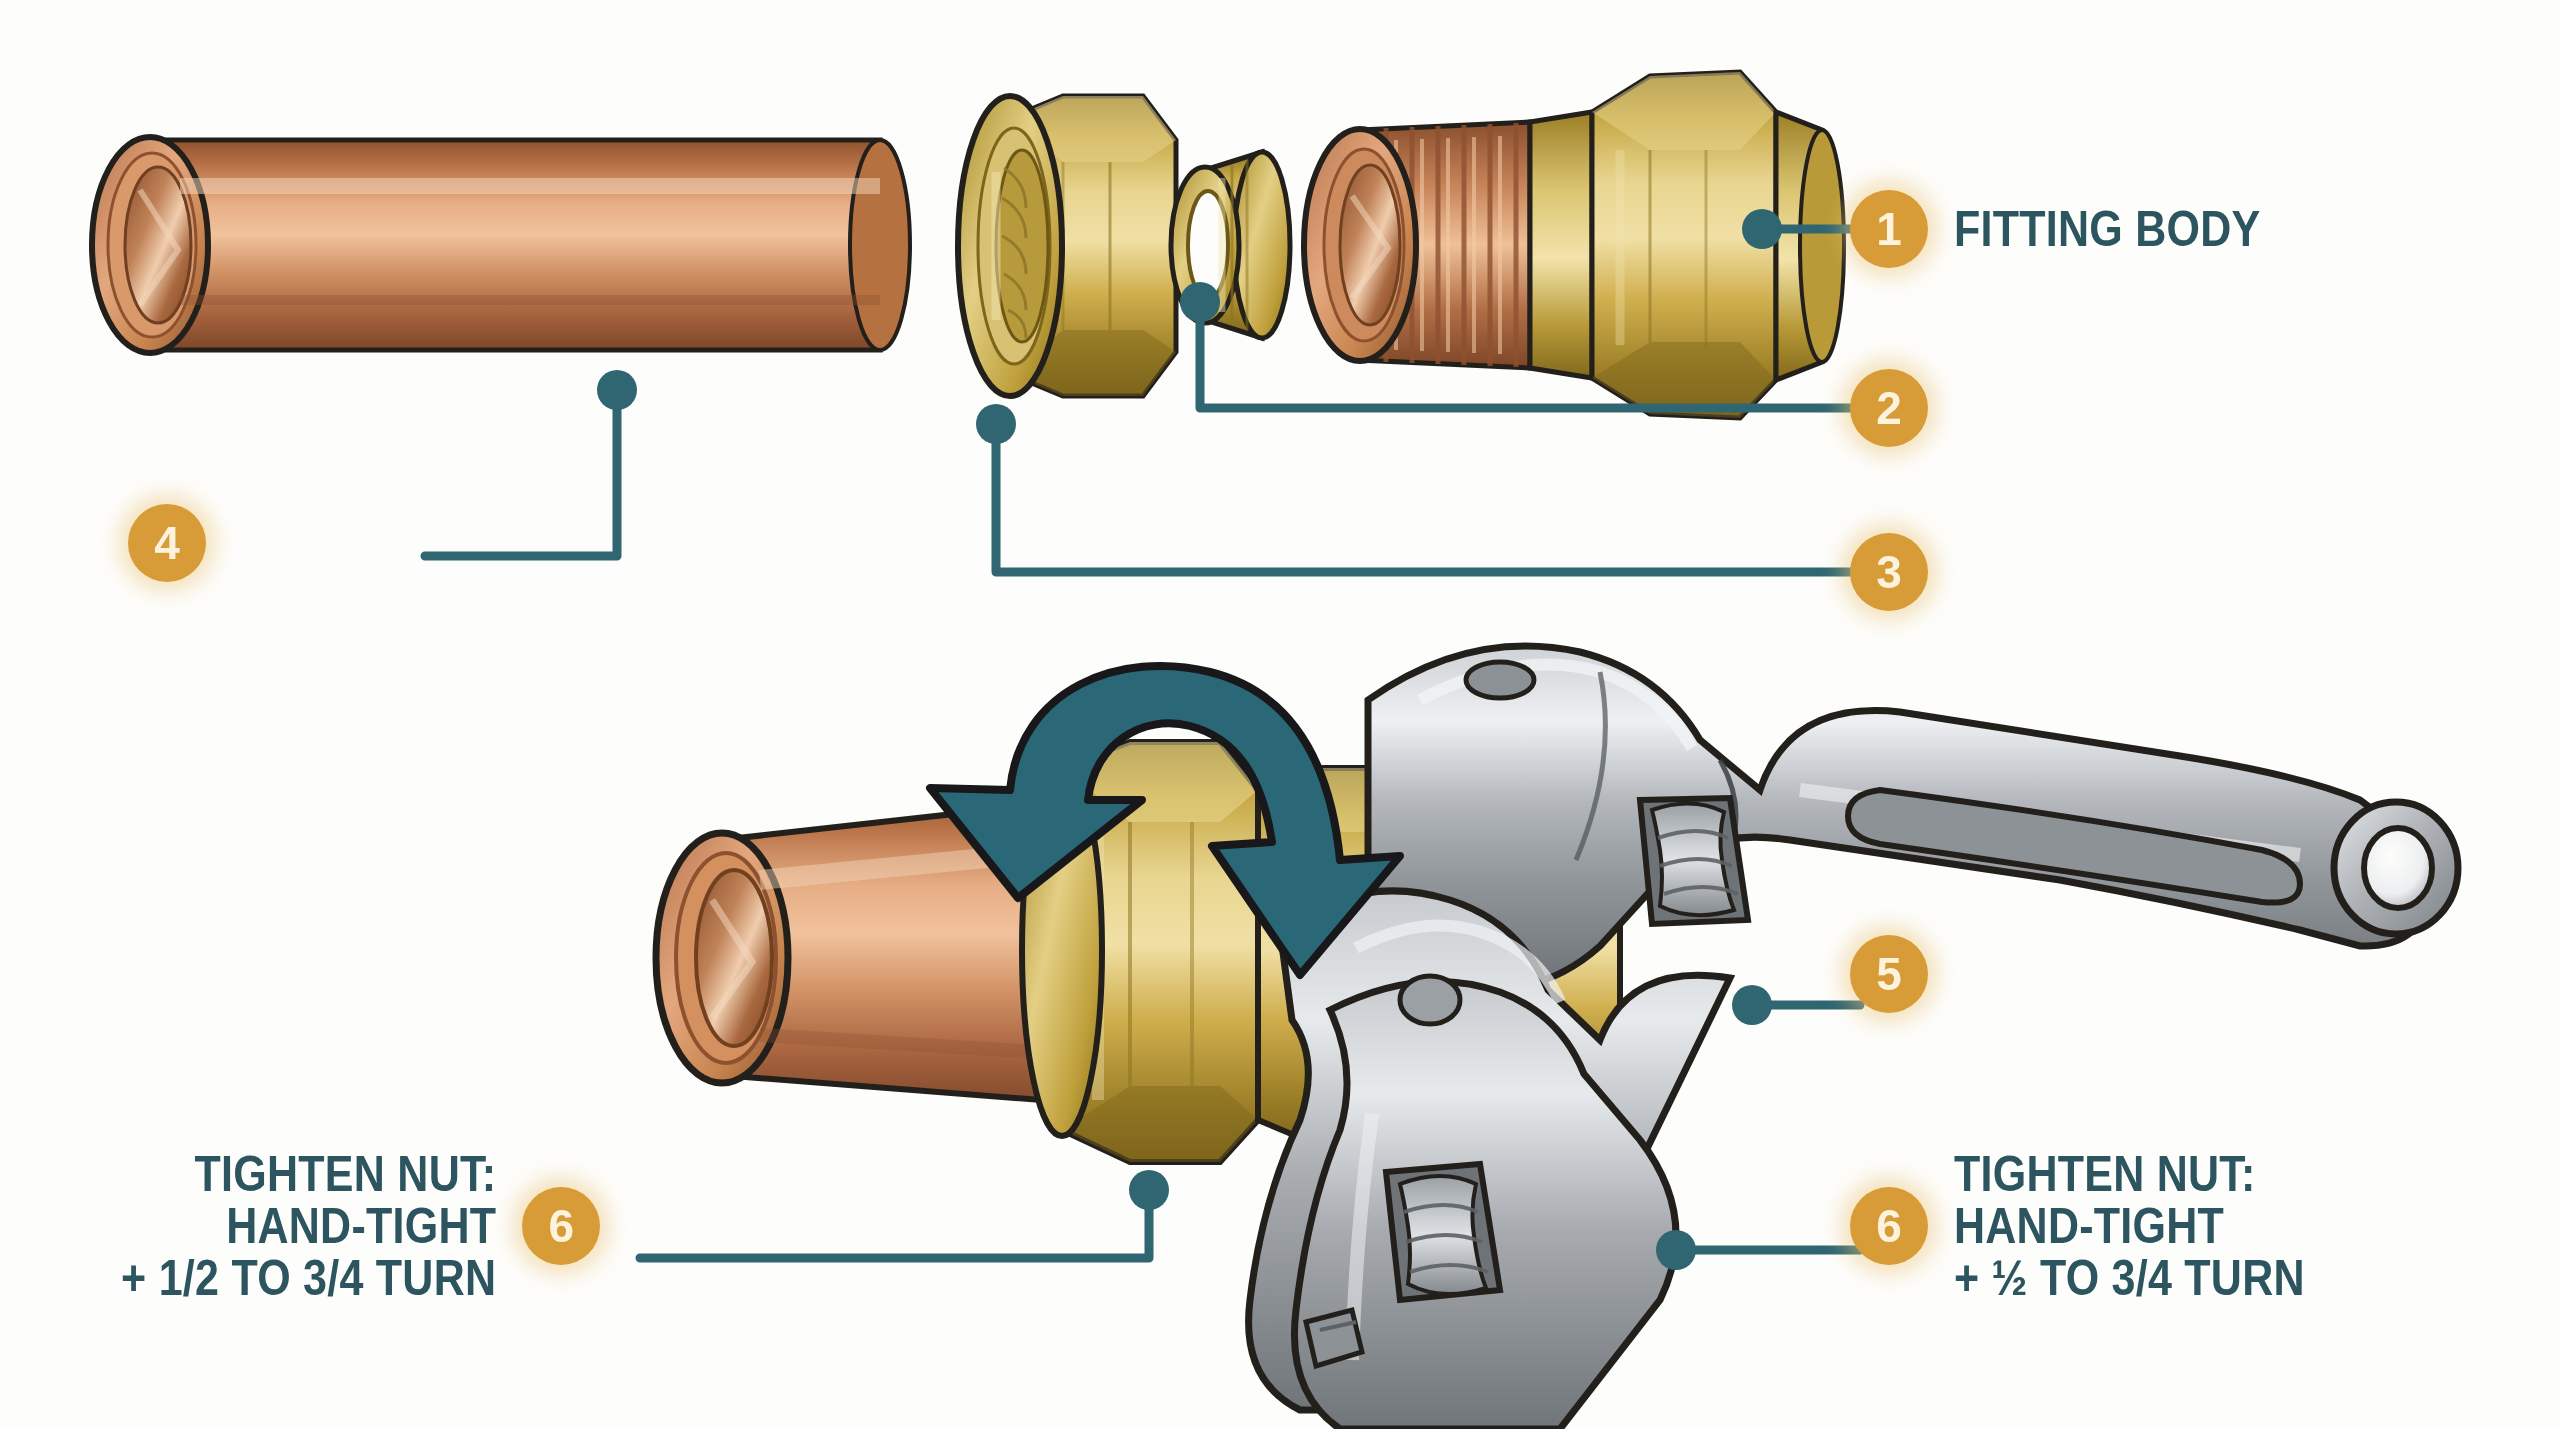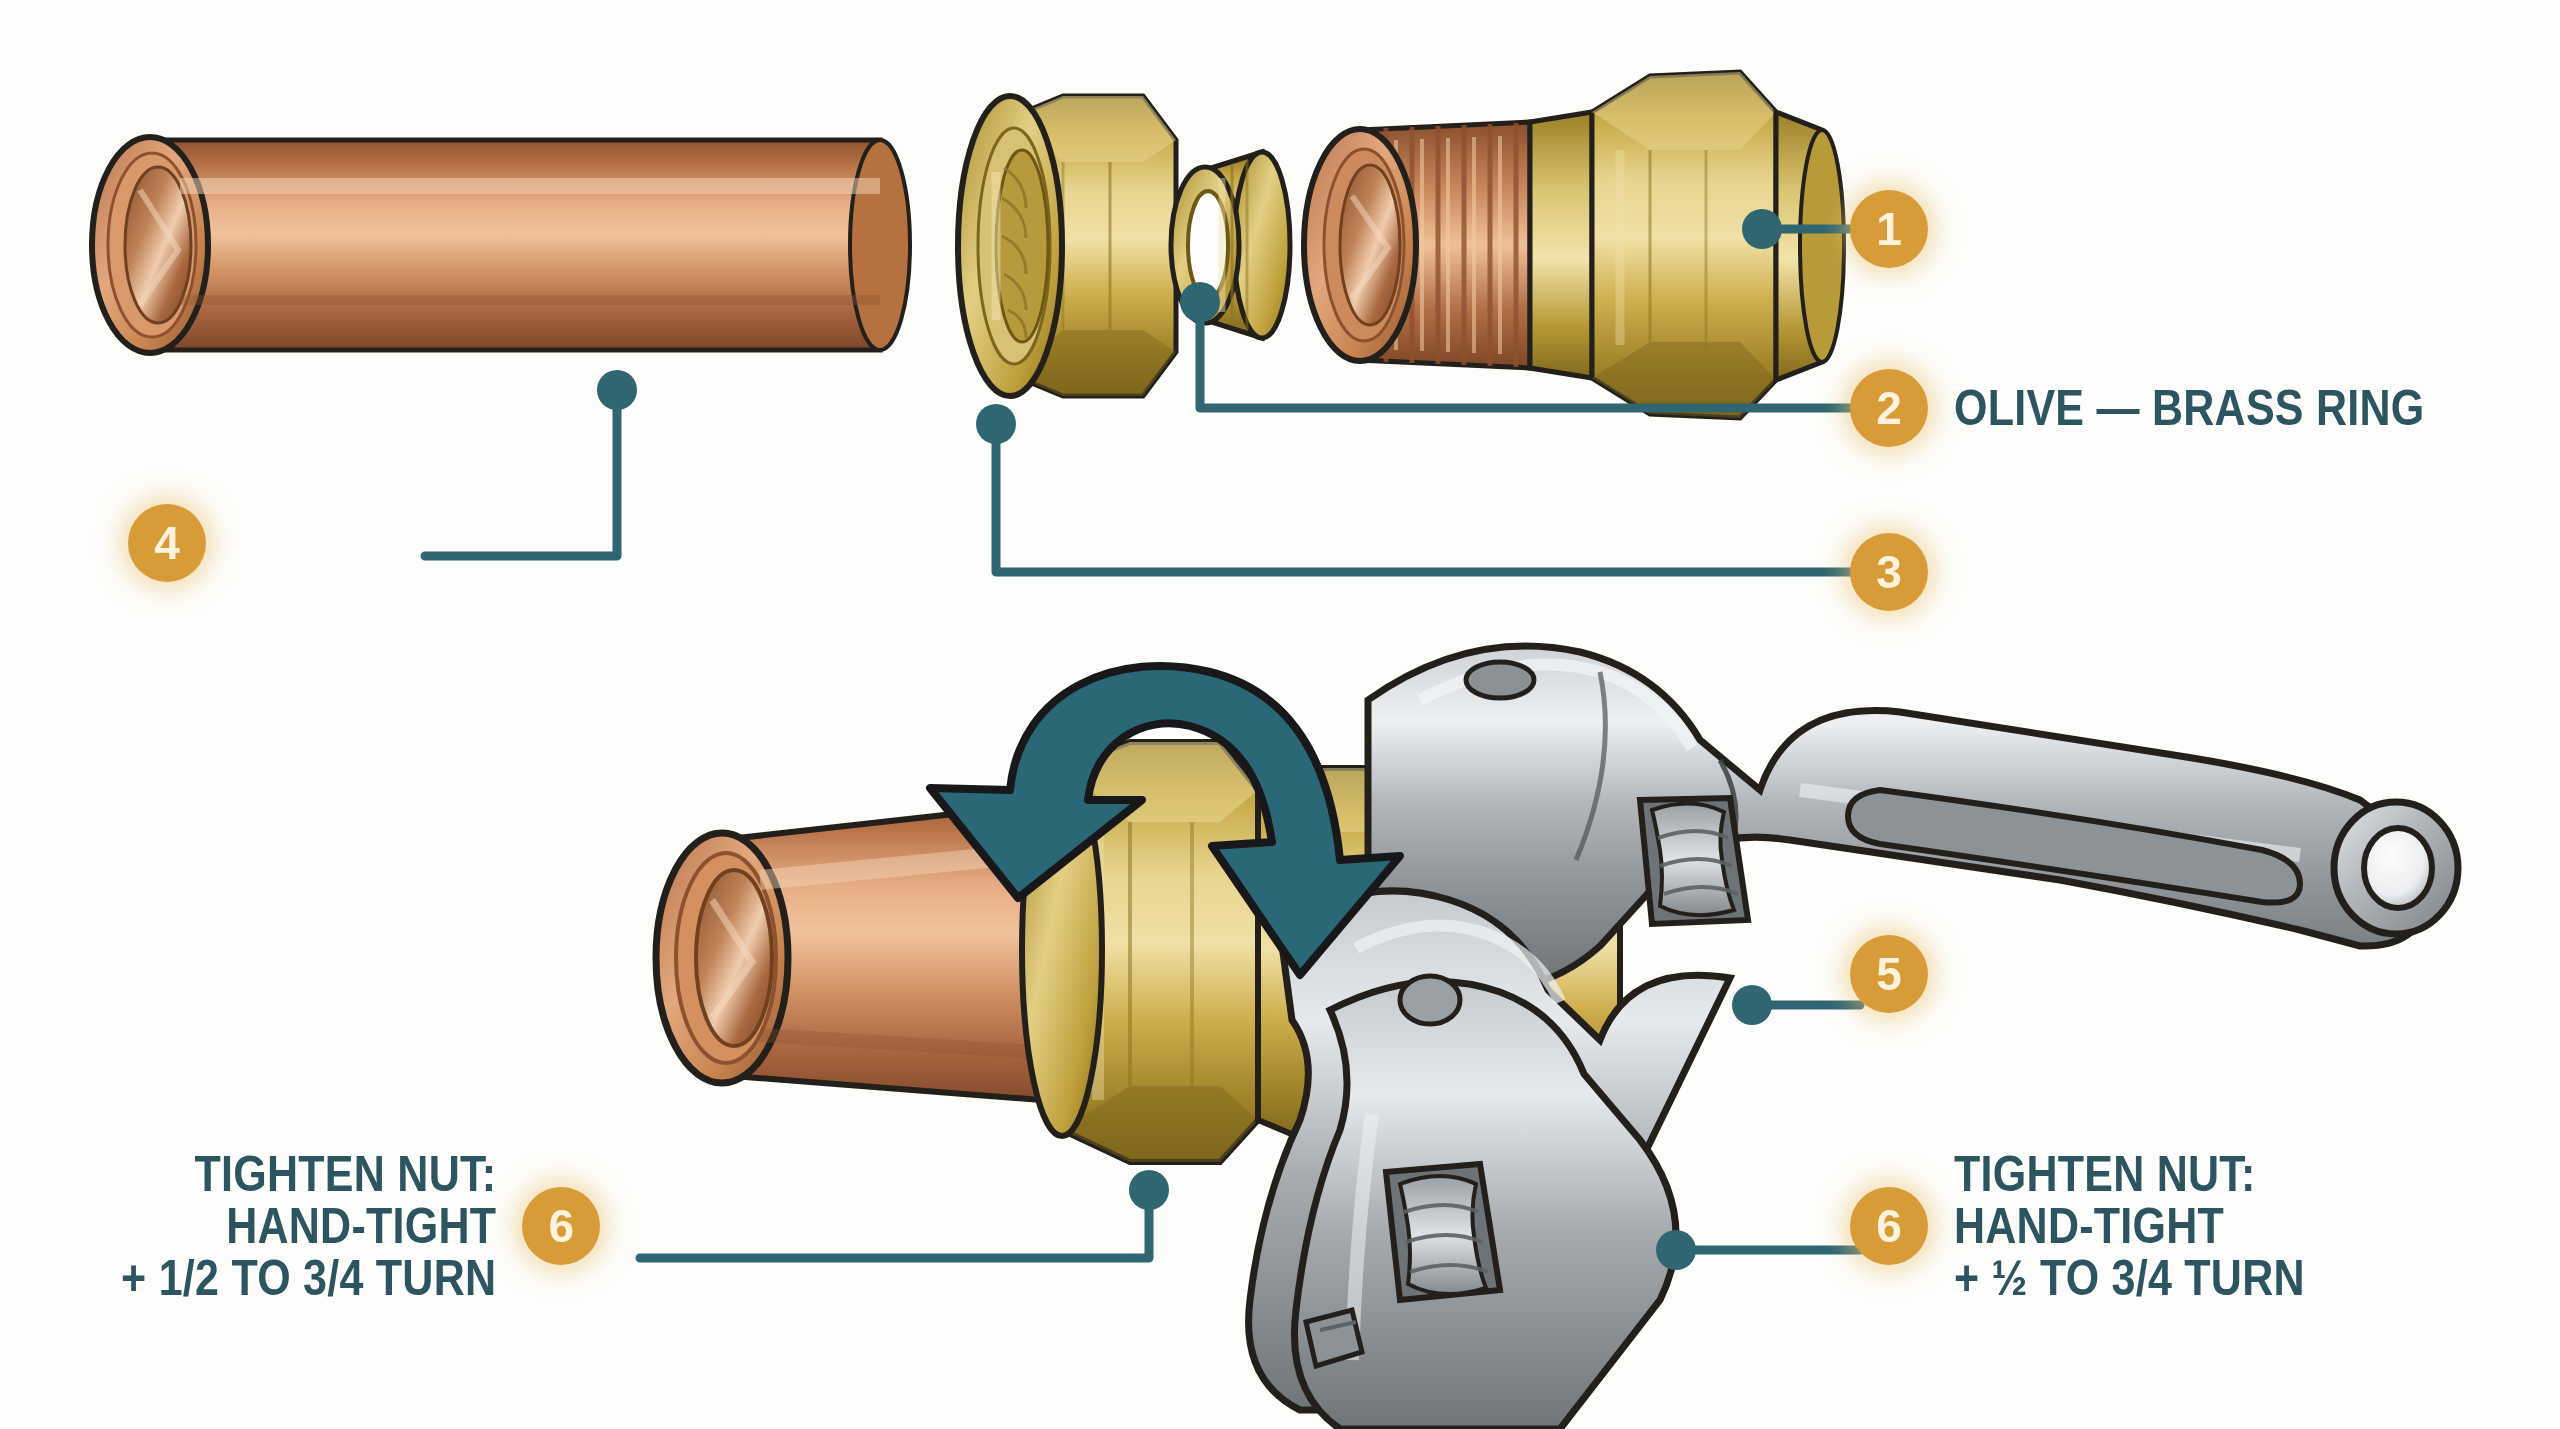--- a/index.html
+++ b/index.html
@@ -340,27 +340,27 @@
     <circle cx="996" cy="424" r="20"></circle>
     <circle cx="617" cy="390" r="20"></circle>
     <circle cx="1752" cy="1005" r="20"></circle>
     <circle cx="1149" cy="1190" r="20"></circle>
     <circle cx="1676" cy="1250" r="20"></circle>
   </g>
 </svg>
 
 <div class="callout" style="left:1850px;top:190px;">
   <div class="badge">1</div>
+  <div>
+    <div class="ltext">FITTING BODY</div>
+  </div>
 </div>
 
 <div class="callout" style="left:1850px;top:369px;">
   <div class="badge">2</div>
-  <div>
-    <div class="ltext">OLIVE — BRASS RING</div>
-  </div>
 </div>
 
 <div class="callout" style="left:1850px;top:533px;">
   <div class="badge">3</div>
 </div>
 
 <div class="callout" style="left:128px;top:504px;">
   <div class="badge">4</div>
 </div>
 

